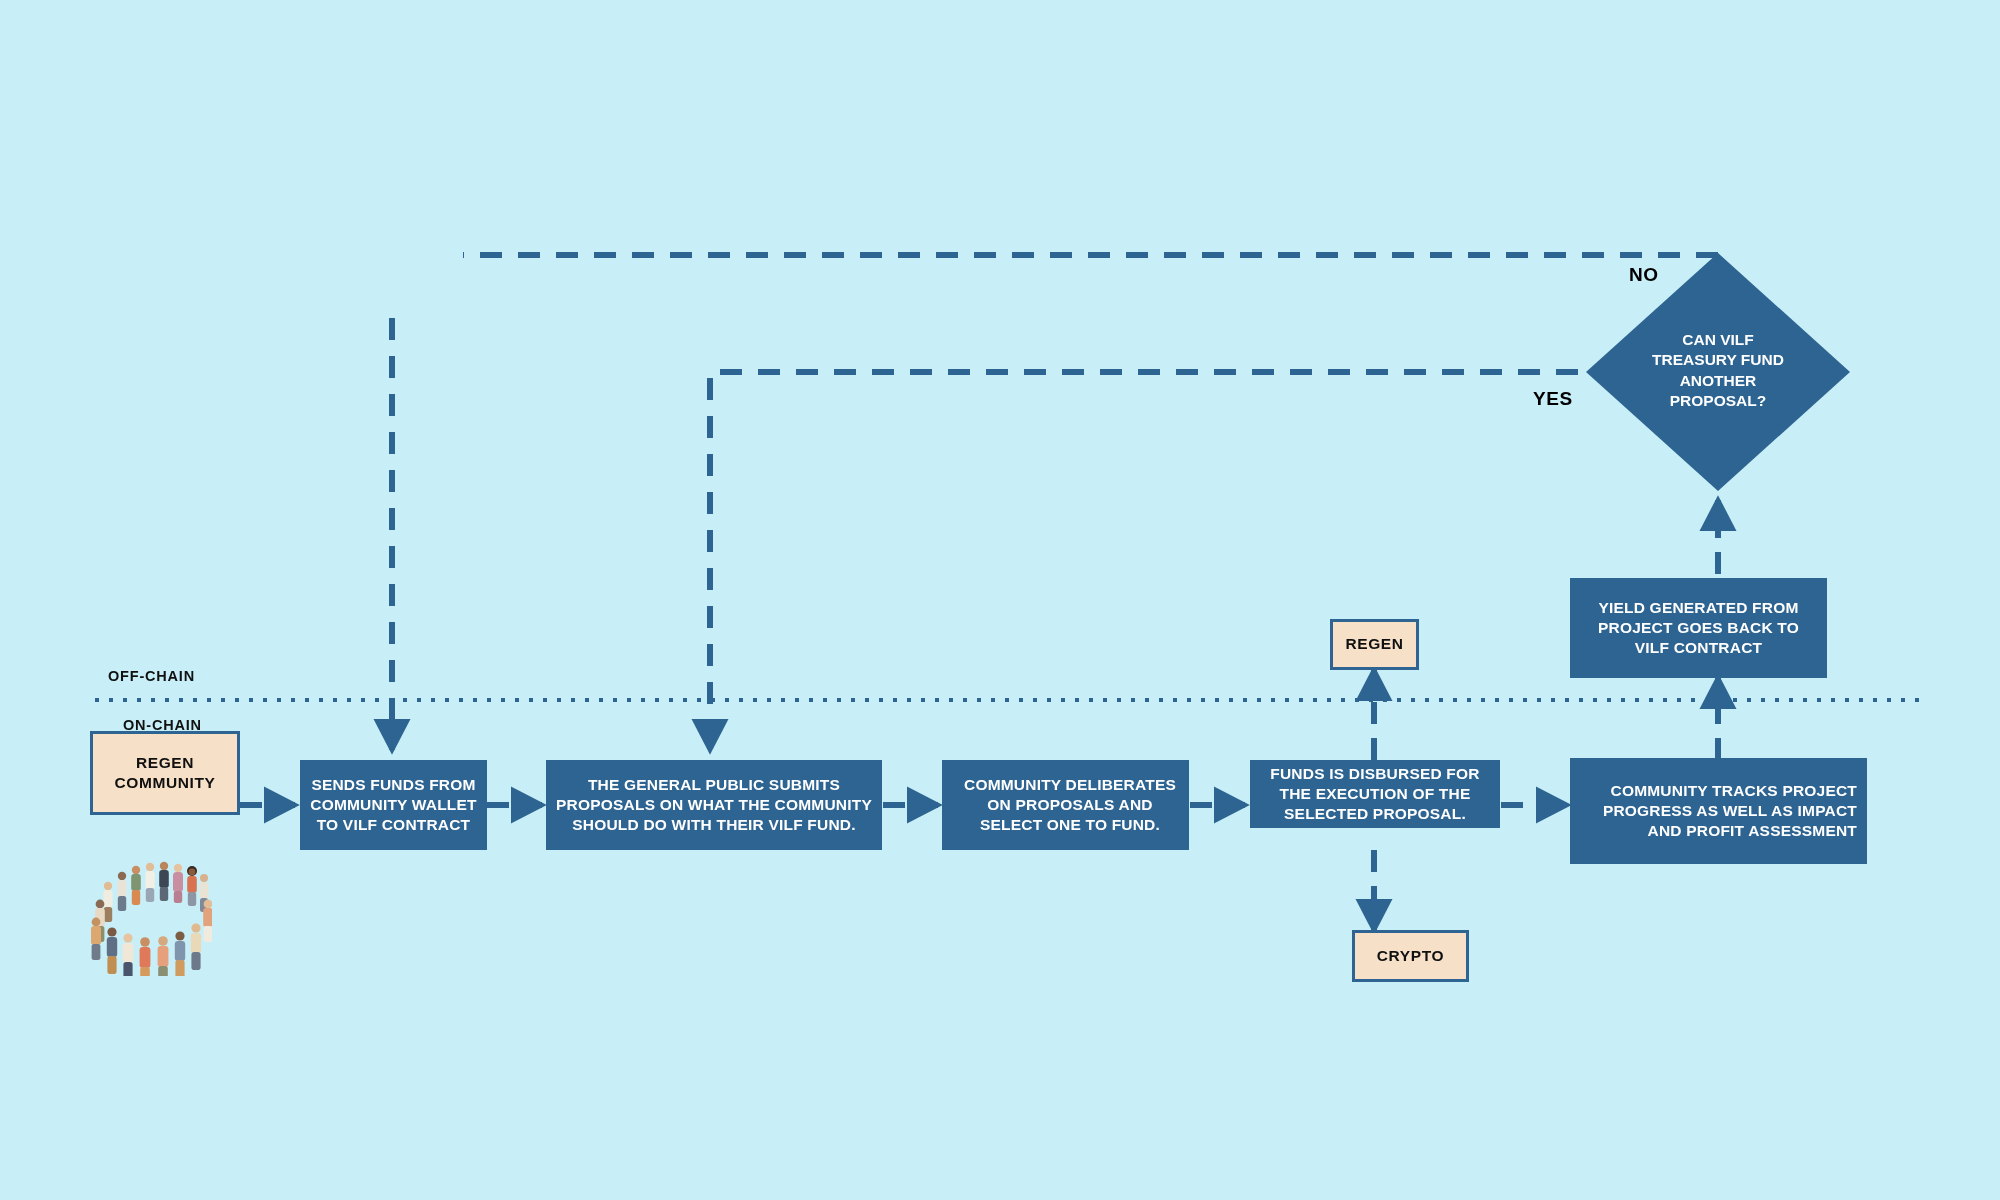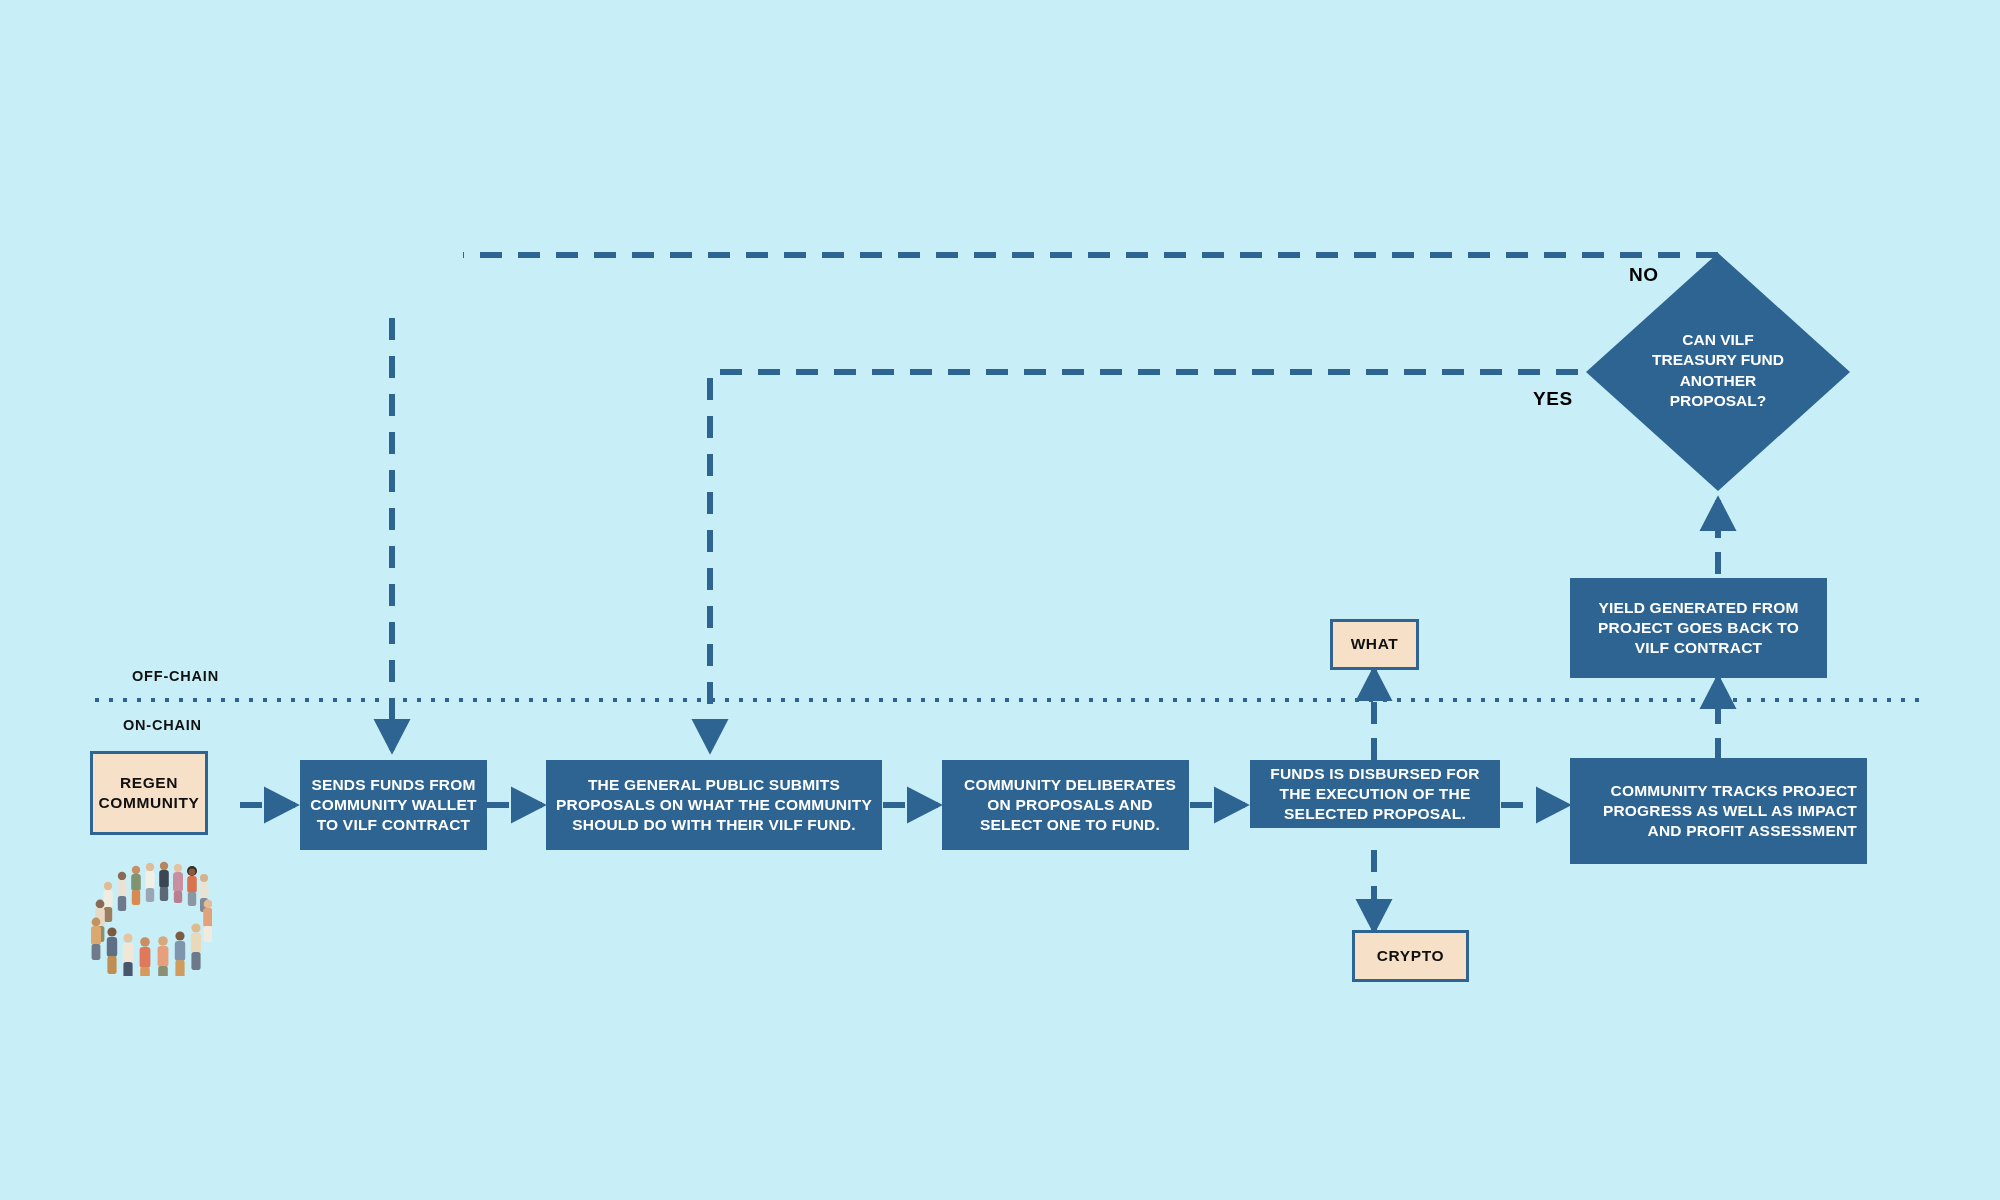--- a/index.html
+++ b/index.html
@@ -108,39 +108,39 @@
 
     <path d="M1374,850 L1374,930" fill="none" stroke="#2e6491" stroke-width="6" stroke-dasharray="22 14" marker-end="url(#arw)"></path>
 
     <path d="M1718,760 L1718,678" fill="none" stroke="#2e6491" stroke-width="6" stroke-dasharray="22 14" marker-end="url(#arw)"></path>
 
     <path d="M1718,610 L1718,500" fill="none" stroke="#2e6491" stroke-width="6" stroke-dasharray="22 14" marker-end="url(#arw)"></path>
 
     <polygon points="1718,253 1850,372 1718,491 1586,372" fill="#2e6491"></polygon>
   </svg>
 
-  <div class="lane-label" style="left:132px; top:668px;">OFF-CHAIN</div>
+  <div class="lane-label" style="left:108px; top:668px;">OFF-CHAIN</div>
   <div class="lane-label" style="left:123px; top:717px;text-align:right;">ON-CHAIN</div>
 
 
-  <div class="node node-terminal" style="left:90px; top:751px; width:118px; height:84px;">REGEN COMMUNITY</div>
+  <div class="node node-terminal" style="left:90px; top:731px; width:150px; height:84px;">REGEN COMMUNITY</div>
 
   <div class="node node-process" style="left:300px; top:760px; width:187px; height:90px;">SENDS FUNDS FROM COMMUNITY WALLET TO VILF CONTRACT</div>
 
   <div class="node node-process" style="left:546px; top:760px; width:336px; height:90px;">THE GENERAL PUBLIC SUBMITS PROPOSALS ON WHAT THE COMMUNITY SHOULD DO WITH THEIR VILF FUND.</div>
 
   <div class="node node-process" style="left:942px; top:760px; width:247px; height:90px;padding-left:19px;">COMMUNITY DELIBERATES ON PROPOSALS AND SELECT ONE TO FUND.</div>
 
   <div class="node node-process" style="left:1250px; top:760px; width:250px; height:68px;">FUNDS IS DISBURSED FOR THE EXECUTION OF THE SELECTED PROPOSAL.</div>
 
   <div class="node node-process" style="left:1570px; top:758px; width:297px; height:106px;text-align:right;">COMMUNITY TRACKS PROJECT PROGRESS AS WELL AS IMPACT AND PROFIT ASSESSMENT</div>
 
   <div class="node node-process" style="left:1570px; top:578px; width:257px; height:100px;">YIELD GENERATED FROM PROJECT GOES BACK TO VILF CONTRACT</div>
 
-  <div class="node node-terminal" style="left:1330px; top:619px; width:89px; height:51px;">WHAT</div>
+  <div class="node node-terminal" style="left:1330px; top:619px; width:89px; height:51px;">REGEN</div>
 
   <div class="node node-terminal" style="left:1316px; top:930px; width:117px; height:52px;margin-left:36px;">CRYPTO</div>
 
   <div class="node-decision-label" style="left:1638px; top:330px; width:160px;">CAN VILF TREASURY FUND ANOTHER PROPOSAL?</div>
 
   <div class="edge-label" style="left:1629px; top:264px;">NO</div>
   <div class="edge-label" style="left:1533px; top:388px;">YES</div>
 
   <svg class="illus" style="left:86px; top:858px;" width="126" height="118" viewBox="0 0 126 118" xmlns="http://www.w3.org/2000/svg">
     <g>

